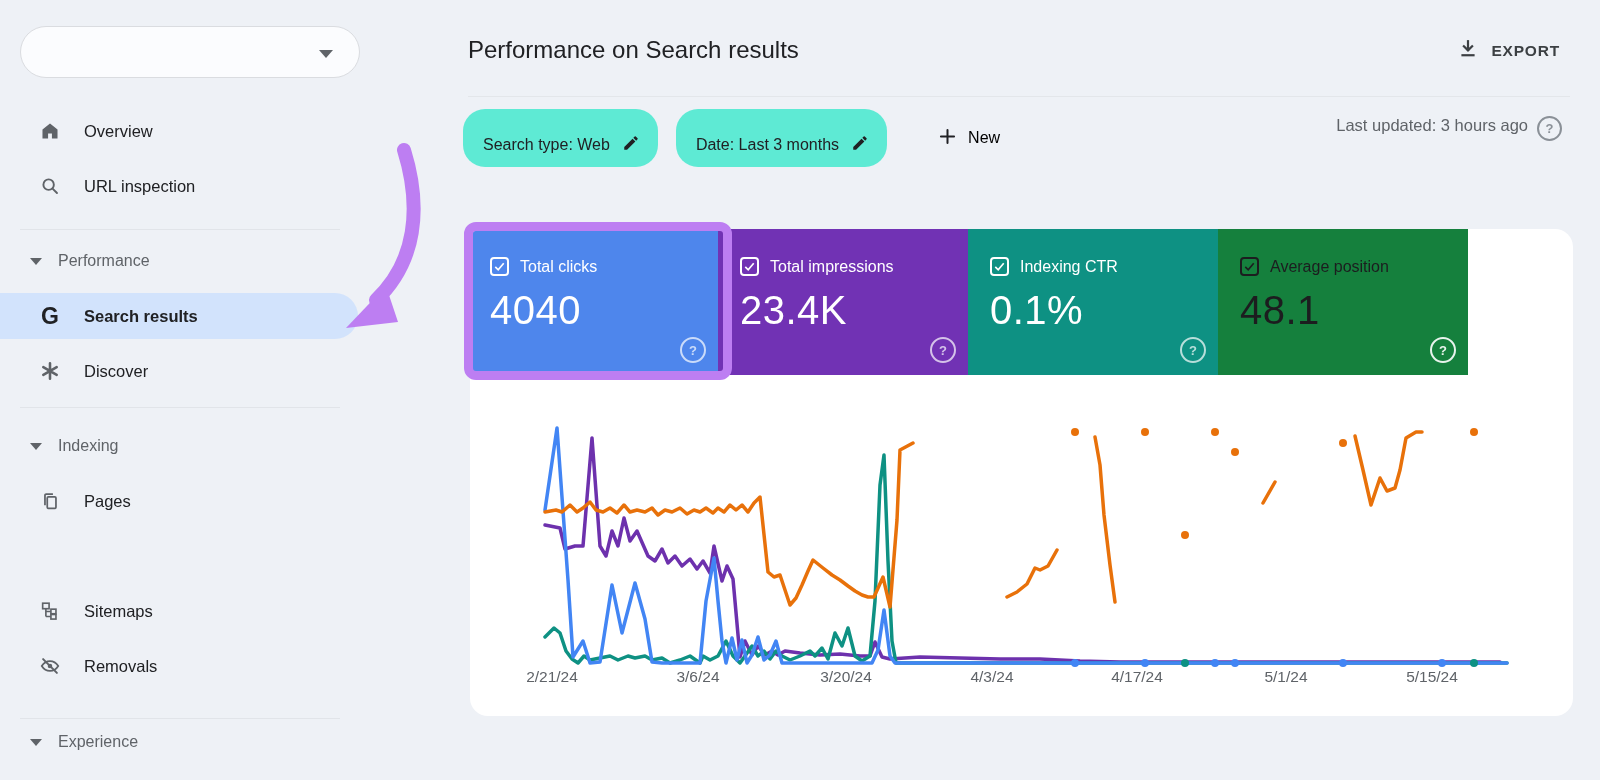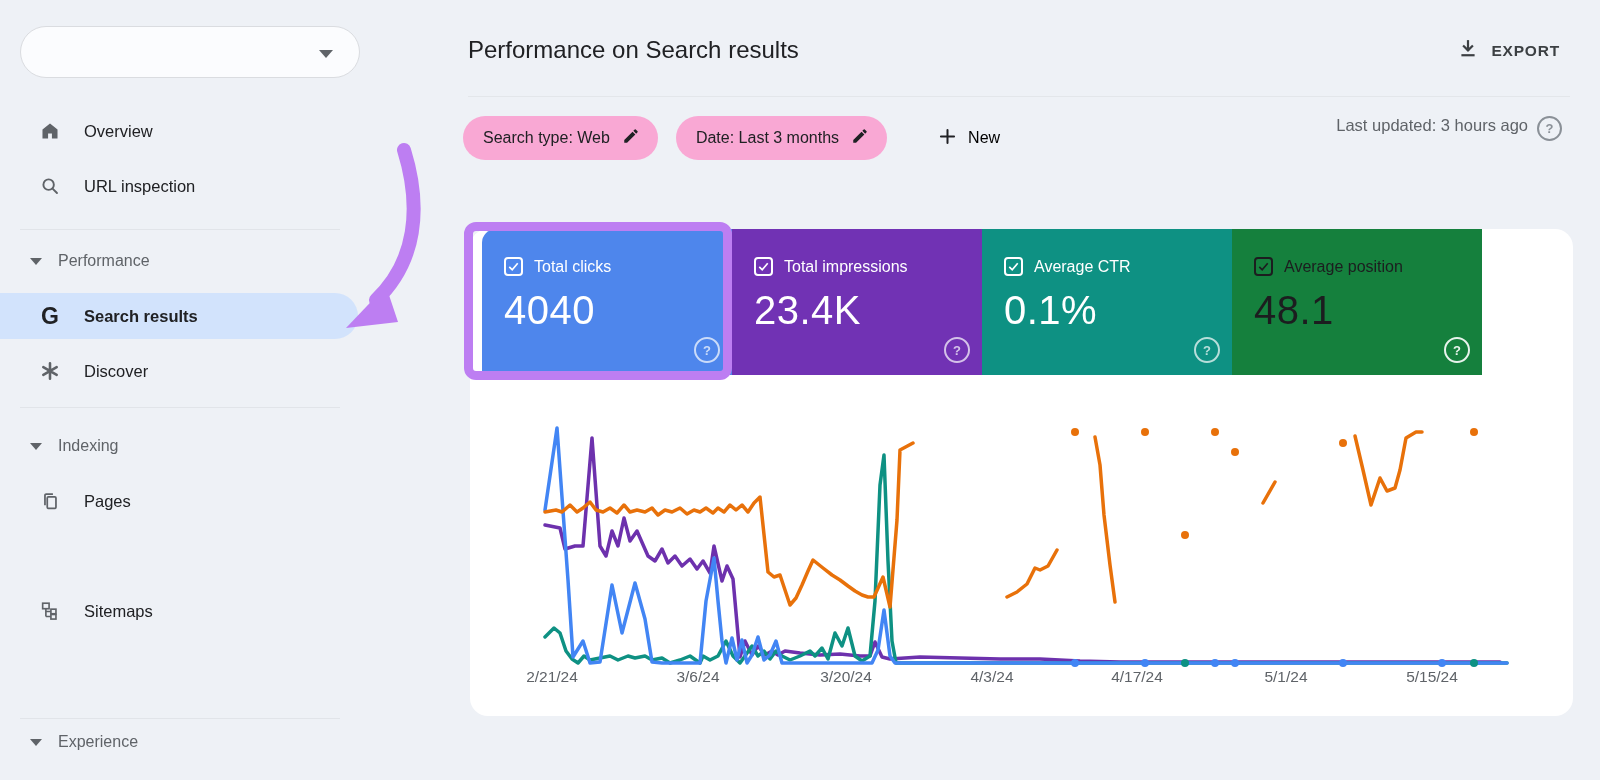--- a/index.html
+++ b/index.html
@@ -19,28 +19,28 @@
   .sec-head{left:0;width:340px;height:30px;display:flex;align-items:center;cursor:pointer;}
   .sec-caret{width:0;height:0;border-left:6px solid transparent;border-right:6px solid transparent;border-top:7px solid #5f6368;margin-left:30px;}
   .sec-lbl{margin-left:16px;font-size:16px;color:#5f6368;}
   .divider{left:20px;width:320px;height:1px;background:#e1e4e9;}
 
   
   .title{left:468px;top:36px;font-size:24px;color:#202124;}
   .export-btn{top:38px;right:40px;display:flex;align-items:center;gap:12px;cursor:pointer;color:#3c4043;font-size:15.5px;font-weight:bold;letter-spacing:.8px;}
   .hdr-divider{left:468px;top:96px;width:1102px;height:1px;background:#e3e6ea;}
   .chip-row{left:463px;top:116px;height:44px;display:flex;align-items:center;gap:18px;}
-  .chip{height:44px;display:flex;align-items:center;gap:12px;background:#f9a8d4;border-radius:22px;padding:0 18px 0 20px;font-size:16px;font-weight:500;color:#202124;cursor:pointer;}
+  .chip{height:44px;display:flex;align-items:center;gap:12px;background:#5eead4;border-radius:22px;padding:14px 18px 0 20px;font-size:16px;font-weight:500;color:#202124;cursor:pointer;}
   .new-btn{display:flex;align-items:center;gap:10px;margin-left:24px;font-size:16px;font-weight:500;color:#000000;cursor:pointer;padding:0 8px;height:44px;}
   .last-updated{top:116px;right:38px;height:44px;display:flex;align-items:flex-start;gap:9px;color:#5f6368;font-size:16.5px;}
   .qcirc{width:21px;height:21px;border:2px solid #8a9097;border-radius:50%;color:#8a9097;font-size:13px;font-weight:bold;display:flex;align-items:center;justify-content:center;cursor:pointer;}
 
   
   .main-card{left:470px;top:229px;width:1103px;height:487px;background:#ffffff;border-radius:18px;}
-  .cards-row{left:482px;top:229px;display:flex;}
+  .cards-row{left:468px;top:229px;display:flex;}
   .metric-card{width:250px;height:146px;position:relative;box-sizing:border-box;padding:28px 0 0 22px;cursor:pointer;color:var(--fg);}
   .metric-card:first-child{border-top-left-radius:14px;}
   .card-top{display:flex;align-items:center;gap:11px;}
   .cbx{width:19px;height:19px;border:2.2px solid var(--fg);border-radius:4px;display:flex;align-items:center;justify-content:center;cursor:pointer;box-sizing:border-box;}
   .card-label{font-size:16px;}
   .card-value{font-size:40px;margin-top:12px;letter-spacing:.5px;}
   .card-q{position:absolute;right:12px;bottom:12px;width:22px;height:22px;border-radius:50%;font-size:13px;font-weight:bold;display:flex;align-items:center;justify-content:center;cursor:pointer;border:2px solid;}
   .hl-box{left:464px;top:222px;width:268px;height:158px;border:9px solid #bd7ef2;border-radius:12px;box-sizing:border-box;pointer-events:none;z-index:5;}
 
   
@@ -125,20 +125,30 @@
       <svg width="22" height="22" viewBox="0 0 24 24" fill="none" stroke="#5f6368" stroke-width="1.8">
           <rect x="4" y="3.5" width="7" height="6"></rect>
           <path d="M7.5 9.5V18M7.5 12.5H13M7.5 18H13"></path>
           <rect x="13" y="10" width="5.5" height="5"></rect>
           <rect x="13" y="15.8" width="5.5" height="5"></rect>
         </svg>
     </span>
     <span class="lbl">Sitemaps</span>
   </div>
 
+  <div class="abs nav-row" style="top:643px">
+    <span class="ic">
+      <svg width="22" height="22" viewBox="0 0 24 24" fill="none" stroke="#5f6368" stroke-width="1.9">
+          <path d="M3 12s3.4-5.4 9-5.4S21 12 21 12s-3.4 5.4-9 5.4S3 12 3 12z"></path>
+          <circle cx="12" cy="12" r="2.5" fill="#5f6368" stroke="none"></circle>
+          <path d="M4.5 4.5 19.5 19.5" stroke-width="2.2" stroke-linecap="round"></path>
+        </svg>
+    </span>
+    <span class="lbl">Removals</span>
+  </div>
 
   <div class="abs divider" style="top:718px"></div>
 
   <div class="abs title">Performance on Search results</div>
 
   <div class="abs sec-head" style="top:727px">
     <span class="sec-caret"></span>
     <span class="sec-lbl">Experience</span>
   </div>
 
@@ -214,21 +224,21 @@
       <div class="card-value">23.4K</div>
       <span class="card-q" style="color: rgba(255, 255, 255, 0.7); border-color: rgba(255, 255, 255, 0.7);">?</span>
     </div>
     <div class="metric-card" style="background: rgb(14, 145, 131); --fg: #ffffff;">
       <div class="card-top">
         <span class="cbx">
           <svg width="13" height="13" viewBox="0 0 20 20" fill="none" stroke="currentColor" stroke-width="2.6">
               <path d="M3.5 10.5 8 15 16.5 5"></path>
             </svg>
         </span>
-        <span class="card-label">Average CTR</span>
+        <span class="card-label">Indexing CTR</span>
       </div>
       <div class="card-value">0.1%</div>
       <span class="card-q" style="color: rgba(255, 255, 255, 0.7); border-color: rgba(255, 255, 255, 0.7);">?</span>
     </div>
     <div class="metric-card" style="background: #15803d; --fg: #1c1d1f;">
       <div class="card-top">
         <span class="cbx">
           <svg width="13" height="13" viewBox="0 0 20 20" fill="none" stroke="currentColor" stroke-width="2.6">
               <path d="M3.5 10.5 8 15 16.5 5"></path>
             </svg>

